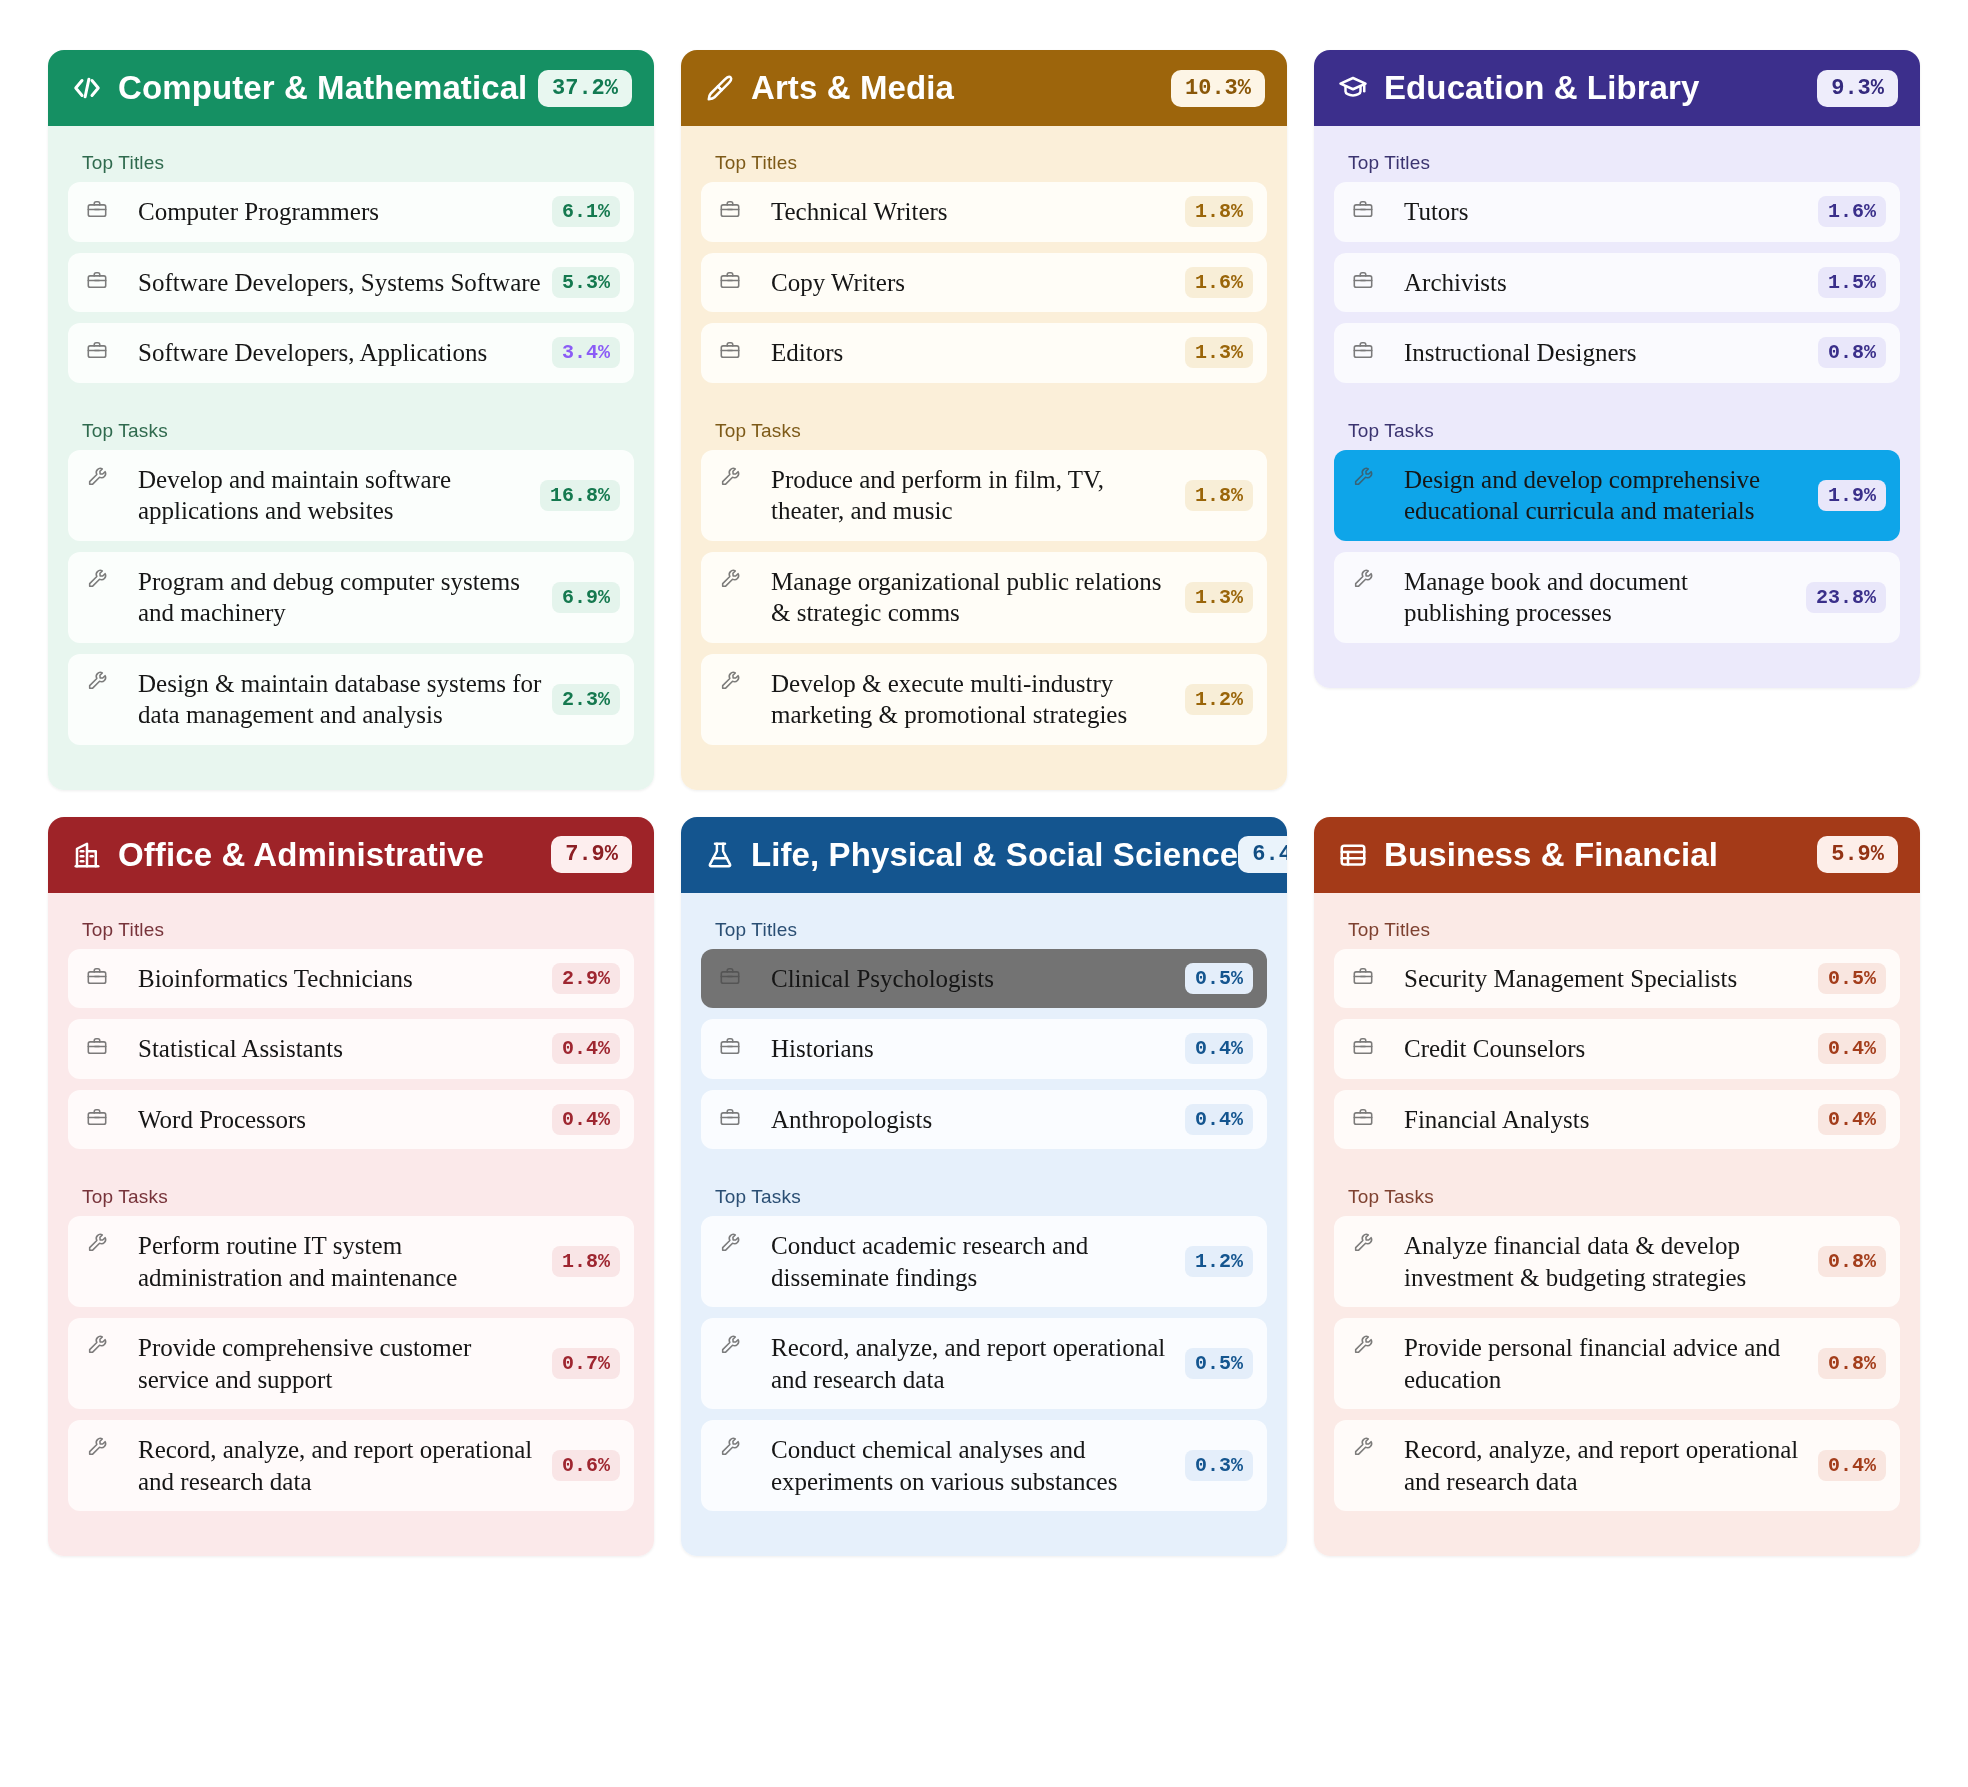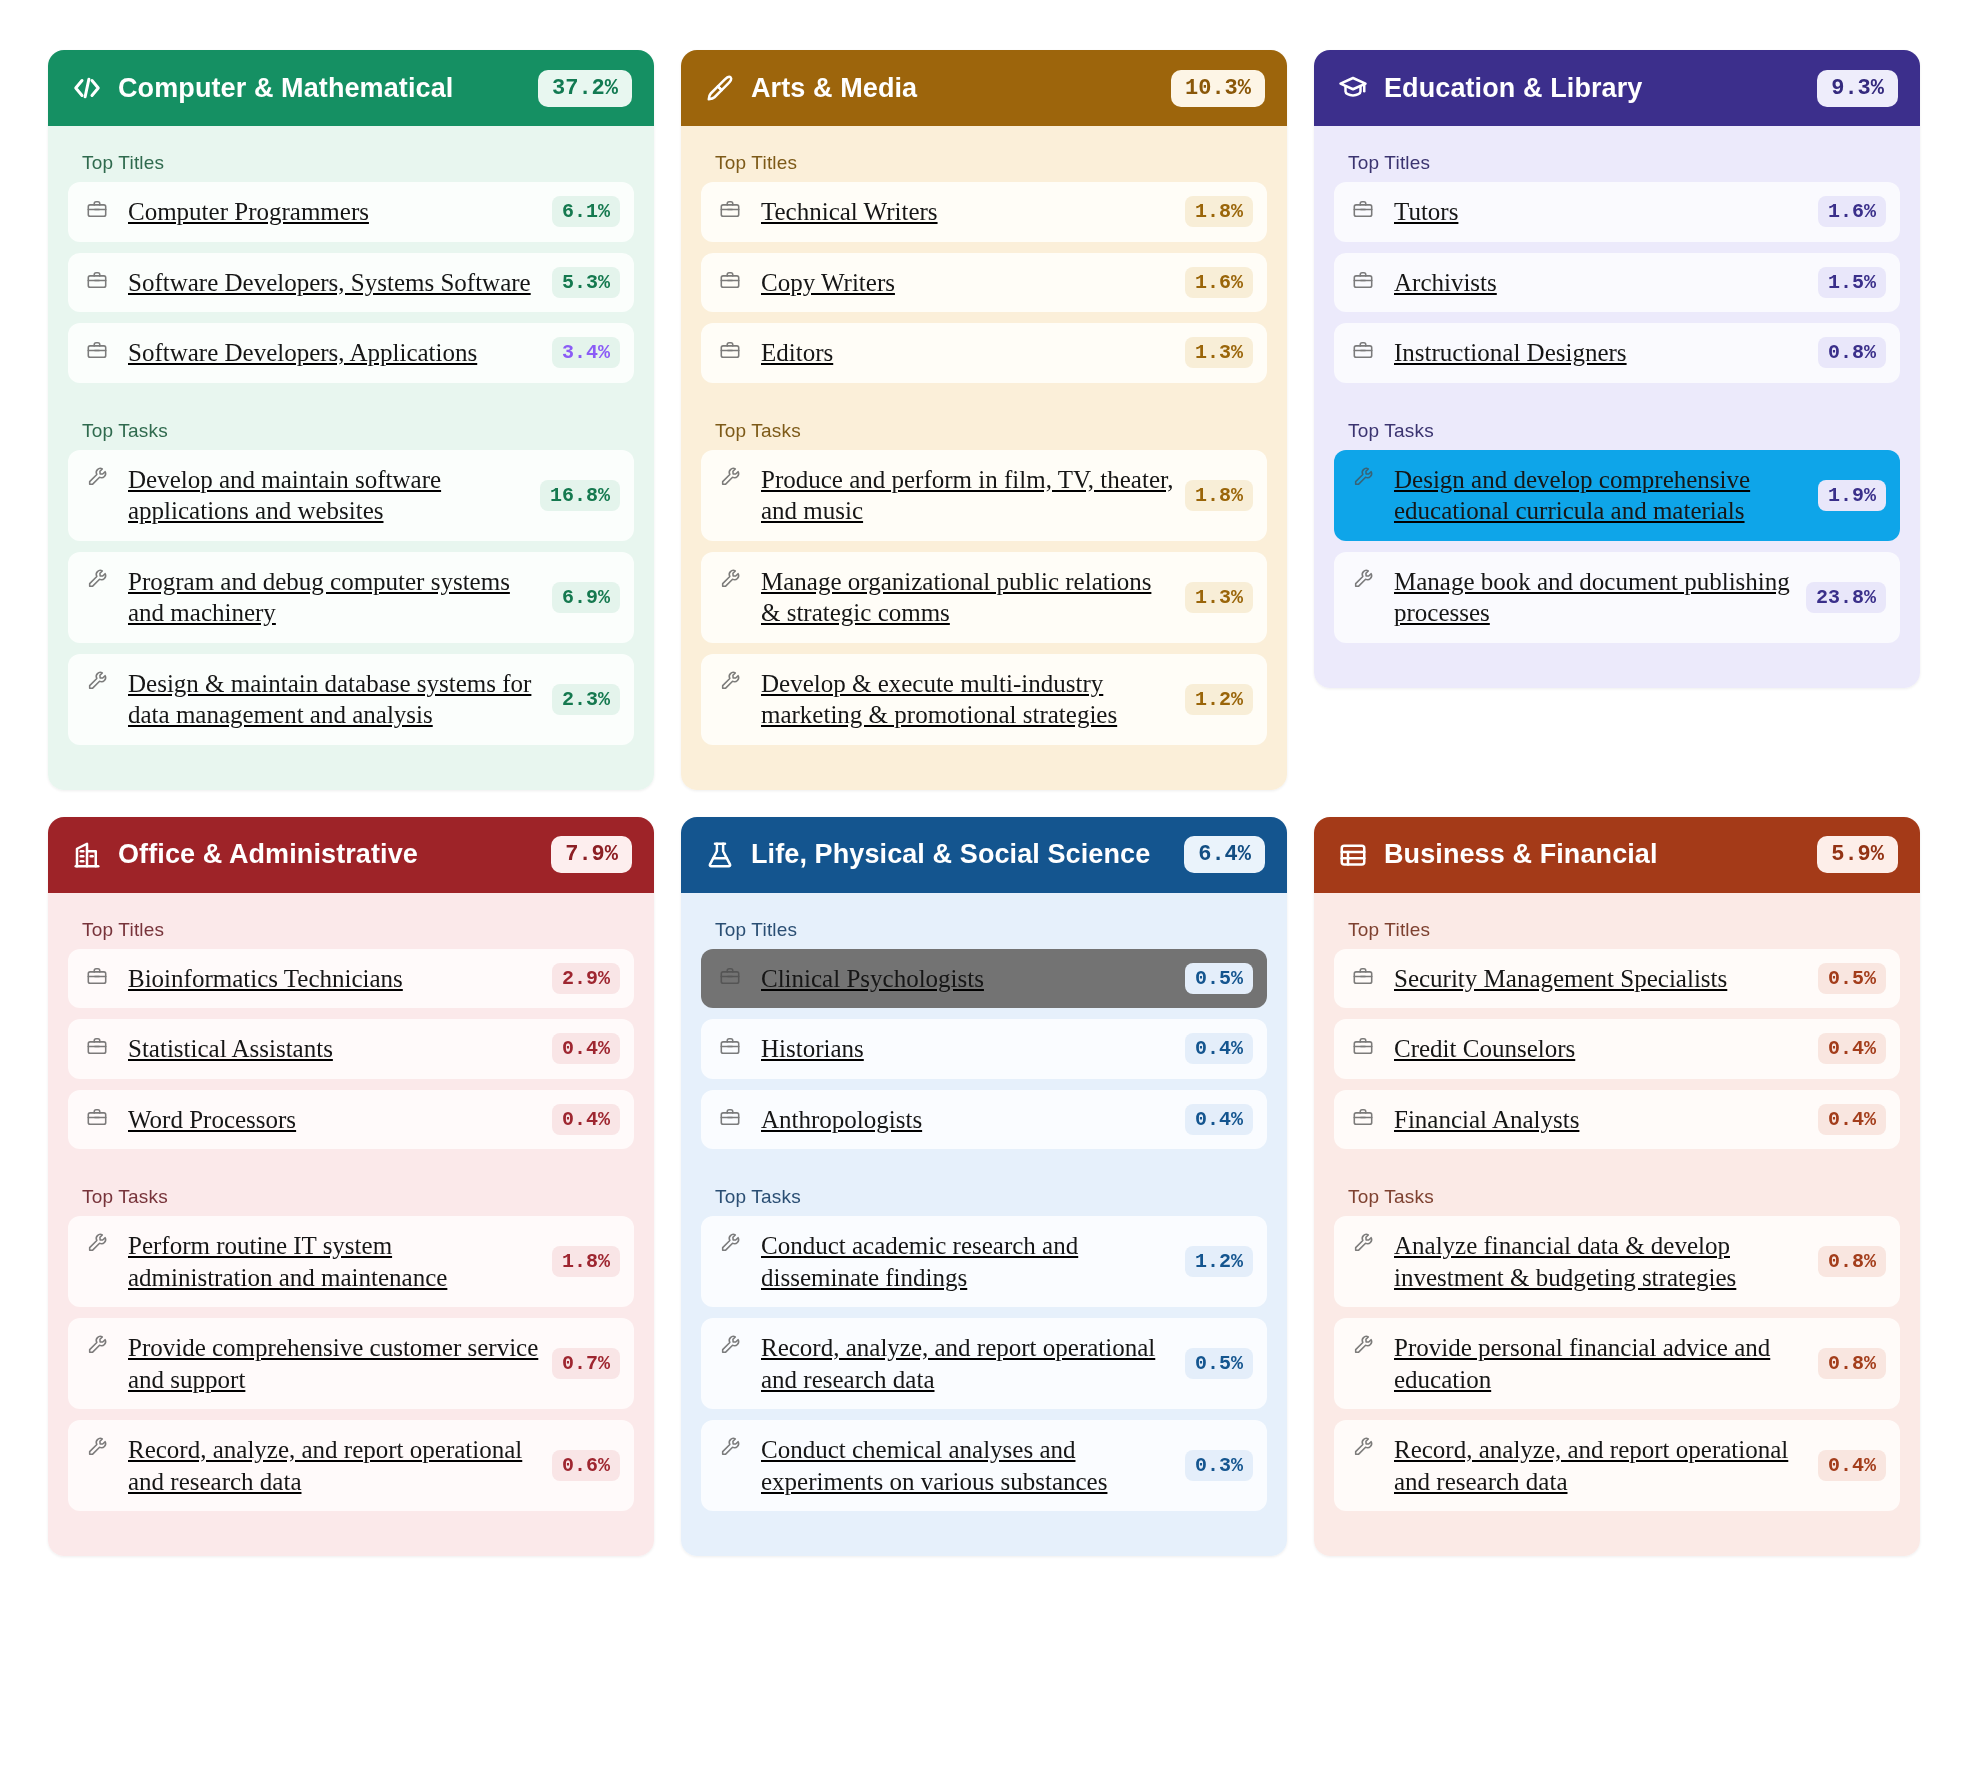--- a/index.html
+++ b/index.html
@@ -36,21 +36,21 @@
   .header-icon {
     display: flex;
     align-items: center;
     justify-content: center;
     width: 30px;
     height: 30px;
     flex: none;
   }
   .header-icon svg { display: block; }
   .header-title {
-    font-size: 27px;
+    font-size: 33px;
     font-weight: 700;
     color: #ffffff;
     letter-spacing: 0.1px;
     white-space: nowrap;
   }
   .header-pct {
     font-family: "Liberation Mono", monospace;
     font-size: 22px;
     font-weight: 700;
     padding: 6px 14px;
@@ -72,23 +72,22 @@
     justify-content: space-between;
     gap: 10px;
     border-radius: 12px;
     padding: 14px 14px 14px 18px;
     margin-bottom: 11px;
     min-height: 54px;
   }
   .row-left {
     display: flex;
     align-items: flex-start;
-    gap: 20px;
+    gap: 30px;
     min-width: 0;
-    text-decoration: underline;
   }
   .row-icon {
     flex: none;
     width: 22px;
     height: 26px;
     display: flex;
     align-items: center;
     justify-content: center;
     opacity: 0.72;
   }

